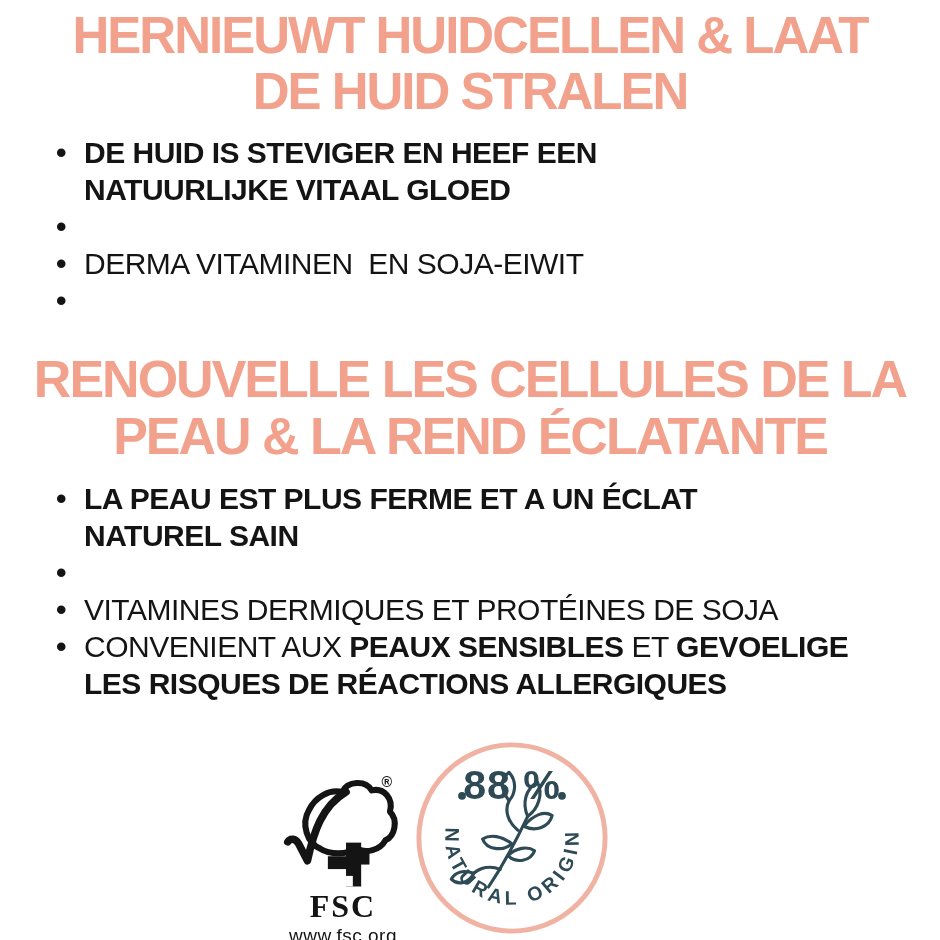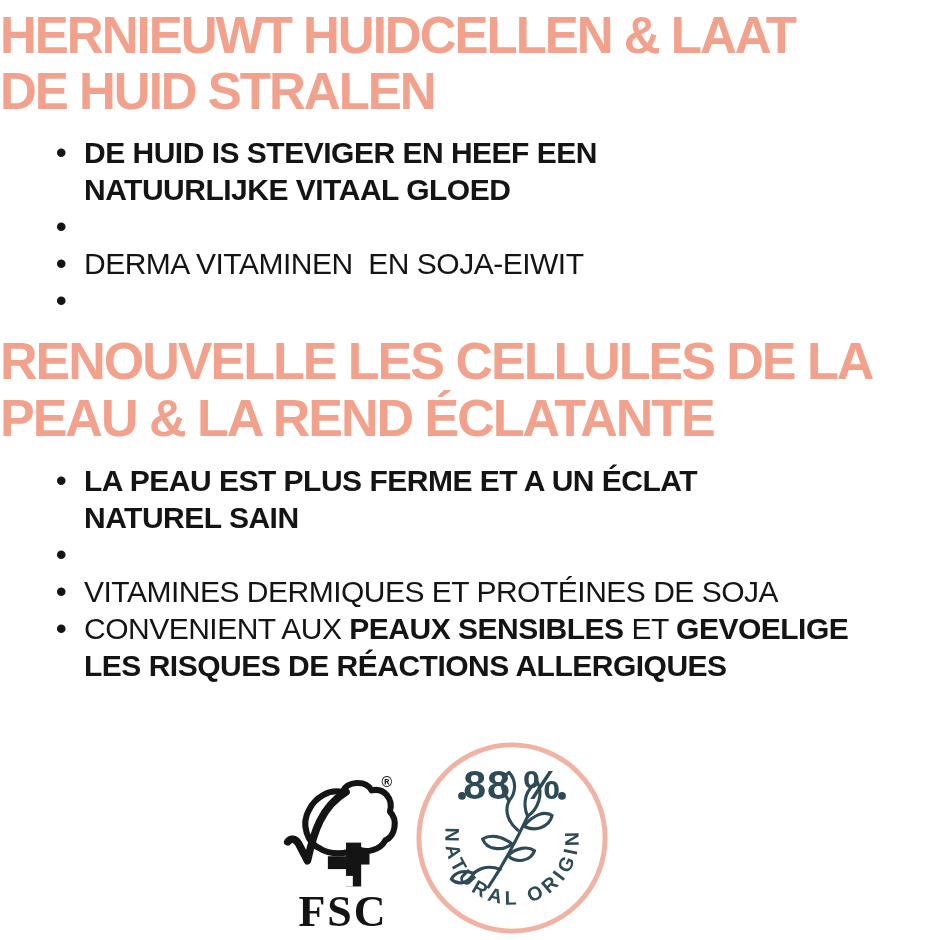--- a/index.html
+++ b/index.html
@@ -11,26 +11,26 @@
   }
   *{box-sizing:border-box;}
   html,body{margin:0;padding:0;}
   body{
     width:940px;height:940px;background:var(--bg);
     font-family:"Liberation Sans","DejaVu Sans",sans-serif;
     overflow:hidden;
   }
   .page{position:relative;width:940px;height:940px;}
   h1{
-    margin:0;color:var(--accent);
+    margin:0;text-align:center;color:var(--accent);
     font-weight:bold;white-space:pre-line;
     letter-spacing:-2px;line-height:1.1;
   }
   h1.nl{font-size:51px;padding-top:8px;}
-  h1.fr{font-size:52px;margin-top:14px;}
+  h1.fr{font-size:52px;margin-top:32px;}
   ul.benefits{
     list-style:none;margin:14px 0 0 0;padding:0 18px 0 56px;
   }
   ul.benefits li{
     display:flex;align-items:flex-start;
     color:var(--ink);font-size:30px;line-height:37px;
     letter-spacing:-0.5px;
   }
   ul.benefits .dot{flex:0 0 28px;font-weight:bold;}
   ul.benefits .txt{white-space:pre-wrap;}
@@ -39,21 +39,21 @@
   .footer{position:absolute;left:0;top:742px;width:940px;height:198px;}
   .fsc{position:absolute;left:280px;top:28px;width:126px;text-align:center;}
   .fsc svg{display:block;margin:0 auto;}
   .fsc .crown{fill:#fff;stroke:var(--ink);stroke-width:8;stroke-linejoin:round;}
   .fsc .check{fill:none;stroke:var(--ink);stroke-width:10;stroke-linecap:round;stroke-linejoin:round;}
   .fsc .trunk{fill:var(--ink);}
   .fsc .notch{fill:#fff;}
   .fsc .reg{font-size:19px;fill:var(--ink);font-weight:bold;}
   .fsc-name{
     font-family:"Liberation Serif","DejaVu Serif",serif;
-    font-weight:bold;font-size:44px;color:var(--ink);
+    font-weight:bold;font-size:32px;color:var(--ink);
     line-height:1;margin-top:2px;letter-spacing:2px;
   }
   .fsc-url{font-size:19px;color:var(--ink);margin-top:3px;letter-spacing:0.5px;}
   .badge{position:absolute;left:414px;top:-2px;width:196px;height:196px;}
   .badge .ring{fill:#fff;stroke:var(--badge-border);stroke-width:5;}
   .badge .pct{
     font-size:42px;font-weight:bold;fill:var(--navy);
     font-family:"Liberation Sans","DejaVu Sans",sans-serif;letter-spacing:1px;
   }
   .badge .arc-label{

